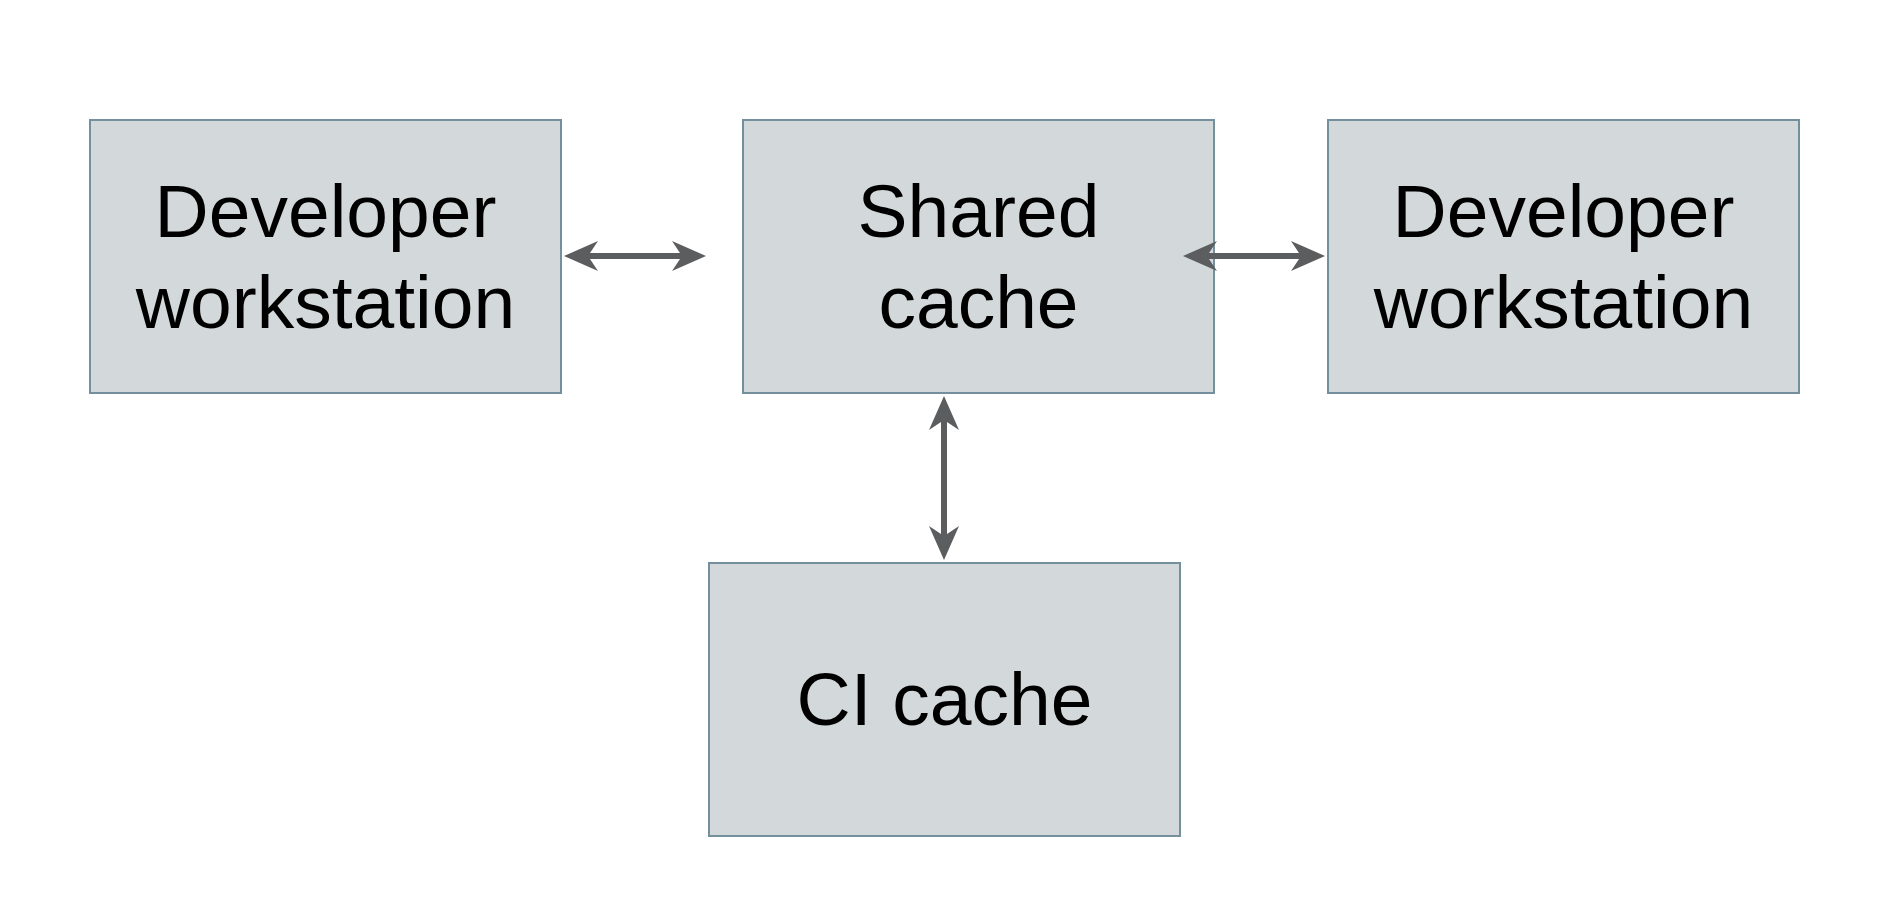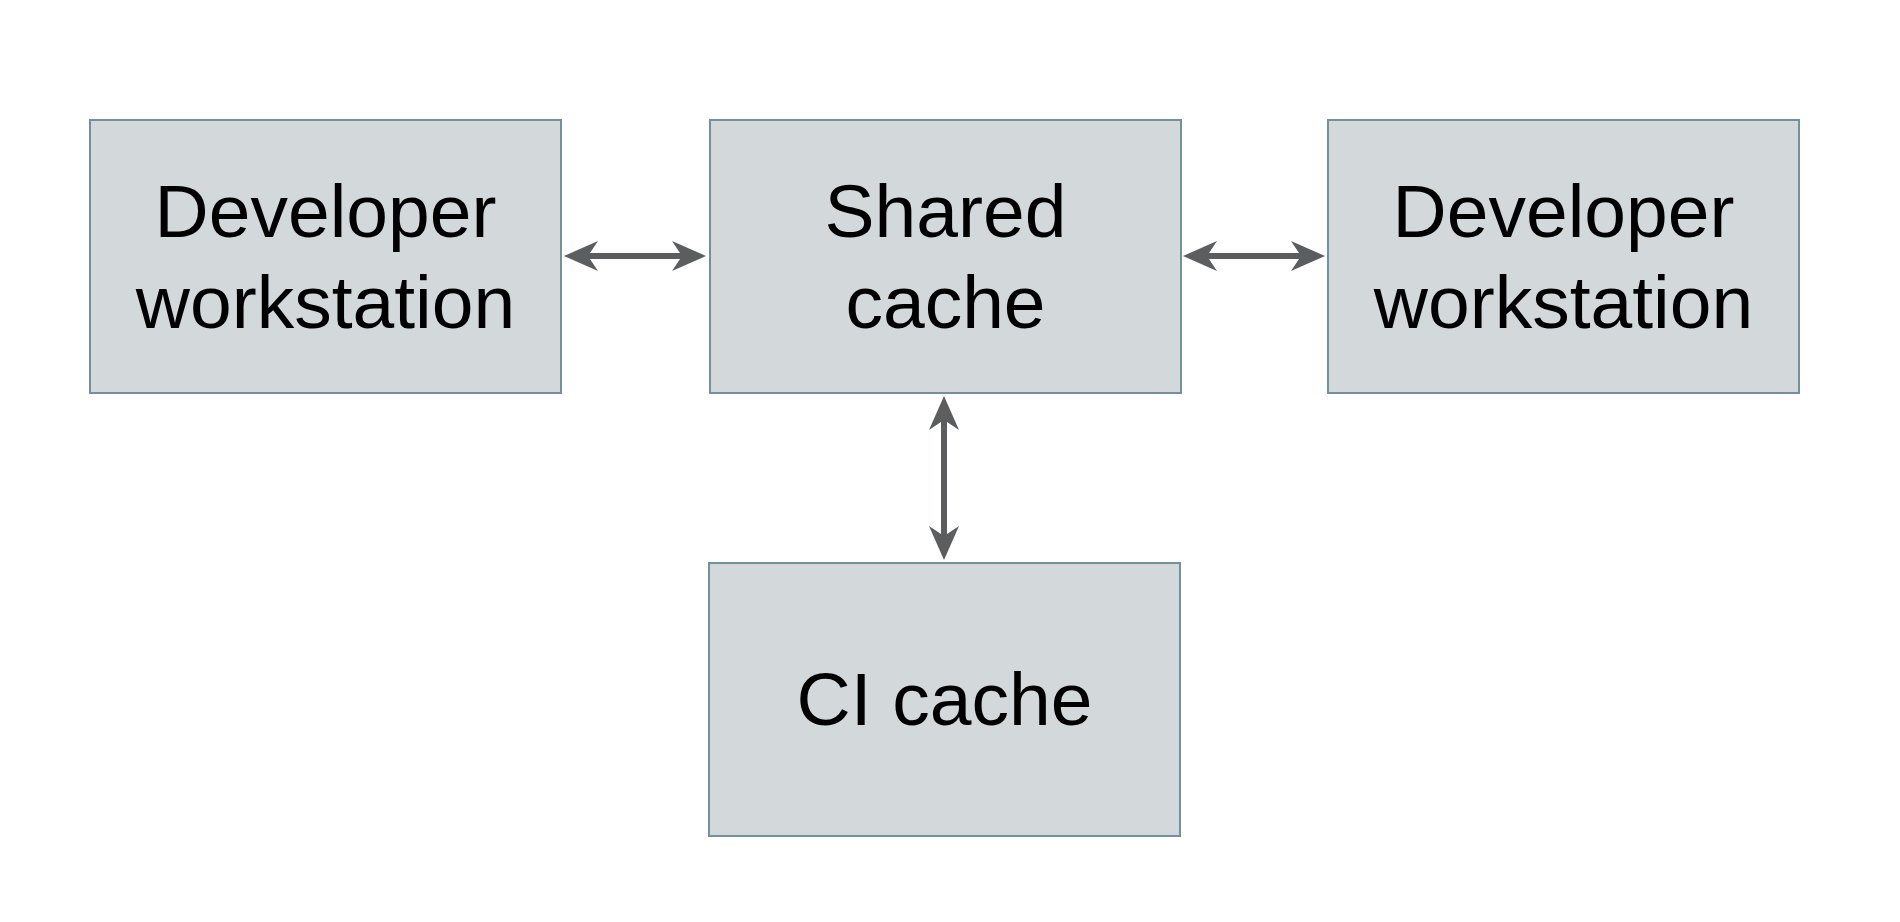--- a/index.html
+++ b/index.html
@@ -29,21 +29,21 @@
   }
   .node-label {
     font-size: 75px;
     line-height: 91px;
     color: #000000;
     text-align: center;
     white-space: pre-line;
     letter-spacing: 0px;
   }
   .node-dev-left    { left: 89px;   top: 103px; }
-  .node-shared-cache{ left: 709px;  top: 103px; }
+  .node-shared-cache{ left: 742px;  top: 103px; }
   .node-dev-right   { left: 1327px; top: 103px; }
   .node-ci-server   { left: 708px;  top: 546px; }
 
   .connector { position: absolute; }
   .connector-left     { left: 562px;  top: 220px; }
   .connector-right    { left: 1181px; top: 220px; }
   .connector-vertical { left: 924px;  top: 378px; }
   .connector svg { display: block; }
   .arrow-shape { fill: #5b5d5f; }
 </style>

